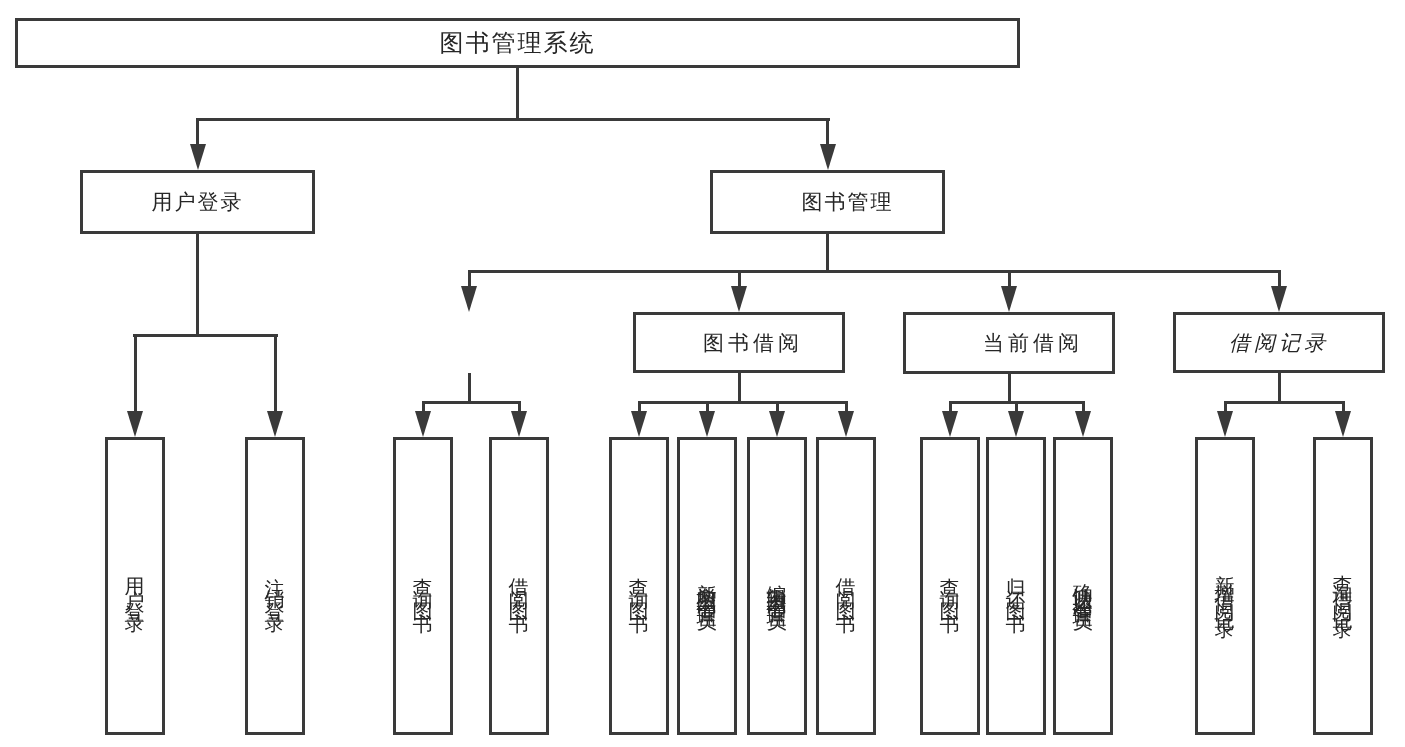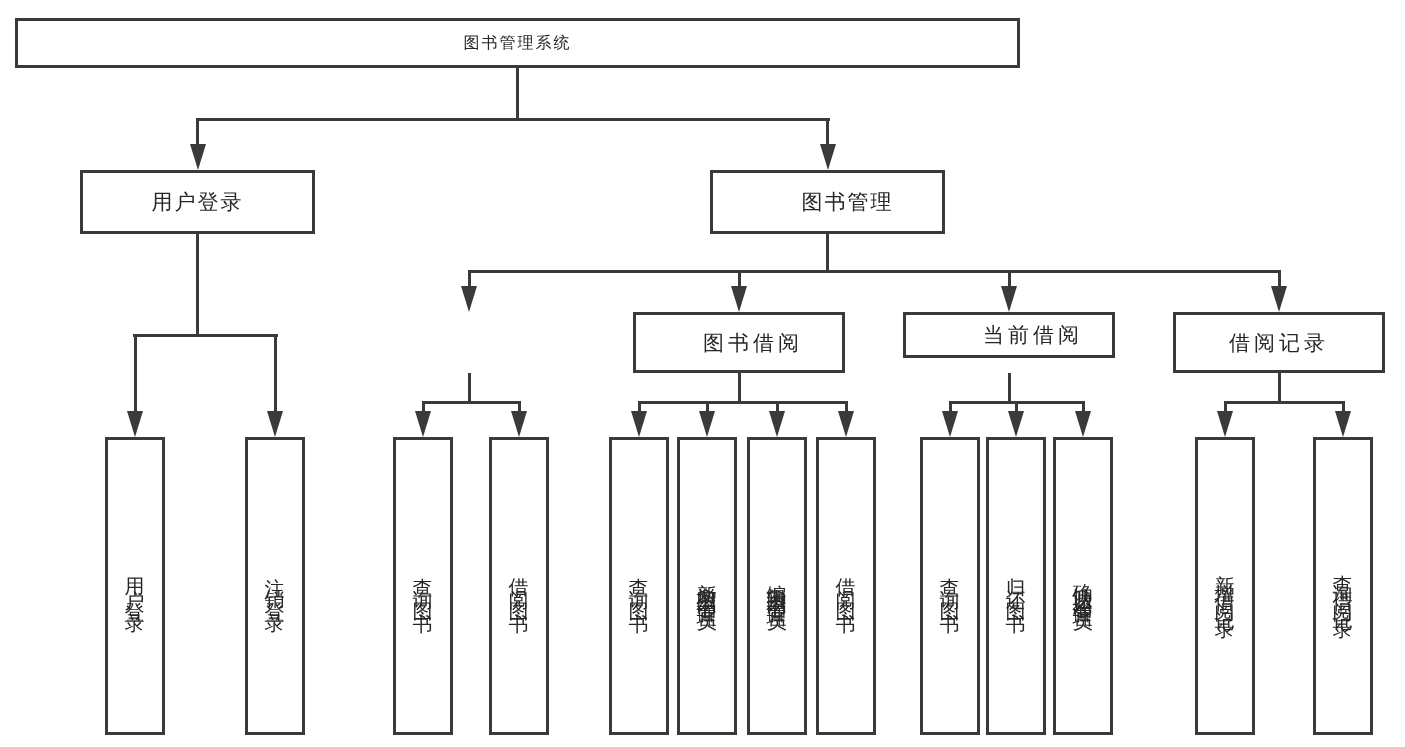--- a/index.html
+++ b/index.html
@@ -10,21 +10,21 @@
   }
   html,body{margin:0;padding:0;background:var(--bg);}
   body{font-family:"Liberation Sans","DejaVu Sans",sans-serif;}
   #canvas{position:relative;width:1405px;height:747px;background:var(--bg);overflow:hidden;}
   .box{
     position:absolute;box-sizing:border-box;background:#fff;
     border:3px solid var(--line);
     display:flex;align-items:center;justify-content:center;
     color:var(--text);
   }
-  .box.lvl0{font-size:16px;letter-spacing:2px;}
+  .box.lvl0{font-size:24px;letter-spacing:2px;}
   .box.lvl1{font-size:21px;letter-spacing:2px;}
   .box.lvl2{font-size:21px;letter-spacing:4px;}
   .leaf{font-size:20px;}
   .leaf span{
     writing-mode:vertical-rl;text-orientation:mixed;
     line-height:1;display:block;
   }
   .ls4{letter-spacing:12px;}
   .ls6{letter-spacing:9px;}
   .ls10{letter-spacing:4px;}
@@ -58,25 +58,25 @@
 
   <div class="box lvl1" style="left:710px;top:170px;width:235px;height:64px;padding-left:40px;">
     <span>图书管理</span>
   </div>
 
 
   <div class="box lvl2" style="left:633px;top:312px;width:212px;height:61px;padding-left:28px;">
     <span>图书借阅</span>
   </div>
 
-  <div class="box lvl2" style="left:903px;top:312px;width:212px;height:46px;padding-left:48px;">
+  <div class="box lvl2" style="left:903px;top:312px;width:212px;height:62px;padding-left:48px;">
     <span>当前借阅</span>
   </div>
 
-  <div class="box lvl2" style="left:1173px;top:312px;width:212px;height:61px;">
+  <div class="box lvl2" style="left:1173px;top:312px;width:212px;height:61px;font-style:italic;">
     <span>借阅记录</span>
   </div>
 
   <div class="box leaf" style="left:105px;top:437px;width:60px;height:298px;">
     <span class="ls4">用户登录</span>
   </div>
   <div class="box leaf" style="left:245px;top:437px;width:60px;height:298px;">
     <span class="ls4">注销登录</span>
   </div>
 

